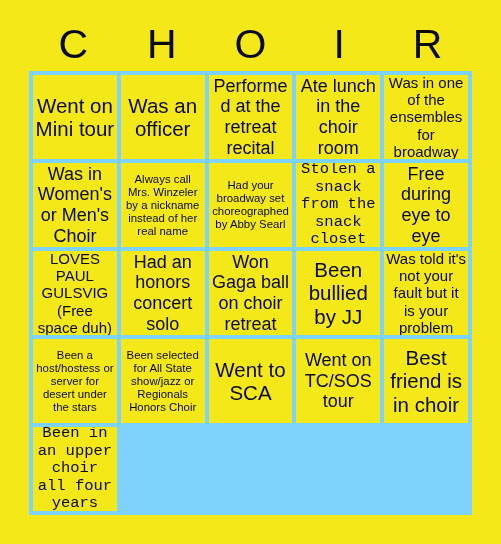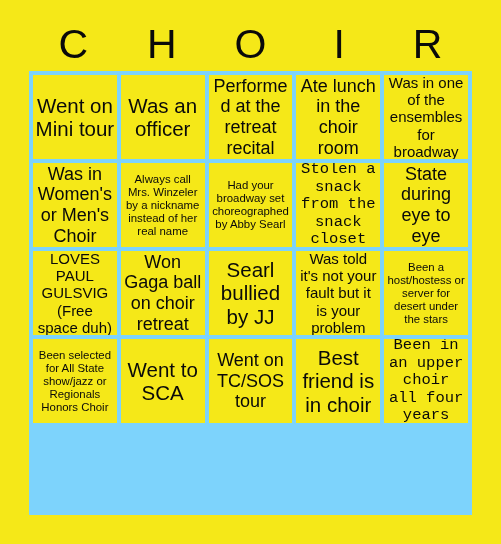--- a/index.html
+++ b/index.html
@@ -116,30 +116,33 @@
       <div class="cell">
         <span class="fs-xs">Always call Mrs. Winzeler by a nickname instead of her real name</span>
       </div>
       <div class="cell">
         <span class="fs-xs">Had your broadway set choreographed by Abby Searl</span>
       </div>
       <div class="cell">
         <span class="fs-md">Stolen a snack from the snack closet</span>
       </div>
       <div class="cell">
-        <span class="fs-lg">State during eye to eye</span>
+        <span class="fs-lg">Free during eye to eye</span>
       </div>
       <div class="cell">
         <span class="fs-sm">LOVES PAUL GULSVIG (Free space duh)</span>
       </div>
       <div class="cell">
+        <span class="fs-lg">Had an honors concert solo</span>
+      </div>
+      <div class="cell">
         <span class="fs-lg">Won Gaga ball on choir retreat</span>
       </div>
       <div class="cell">
-        <span class="fs-xl">Searl bullied by JJ</span>
+        <span class="fs-xl">Been bullied by JJ</span>
       </div>
       <div class="cell">
         <span class="fs-sm">Was told it's not your fault but it is your problem</span>
       </div>
       <div class="cell">
         <span class="fs-xs">Been a host/hostess or server for desert under the stars</span>
       </div>
       <div class="cell">
         <span class="fs-xs">Been selected for All State show/jazz or Regionals Honors Choir</span>
       </div>

